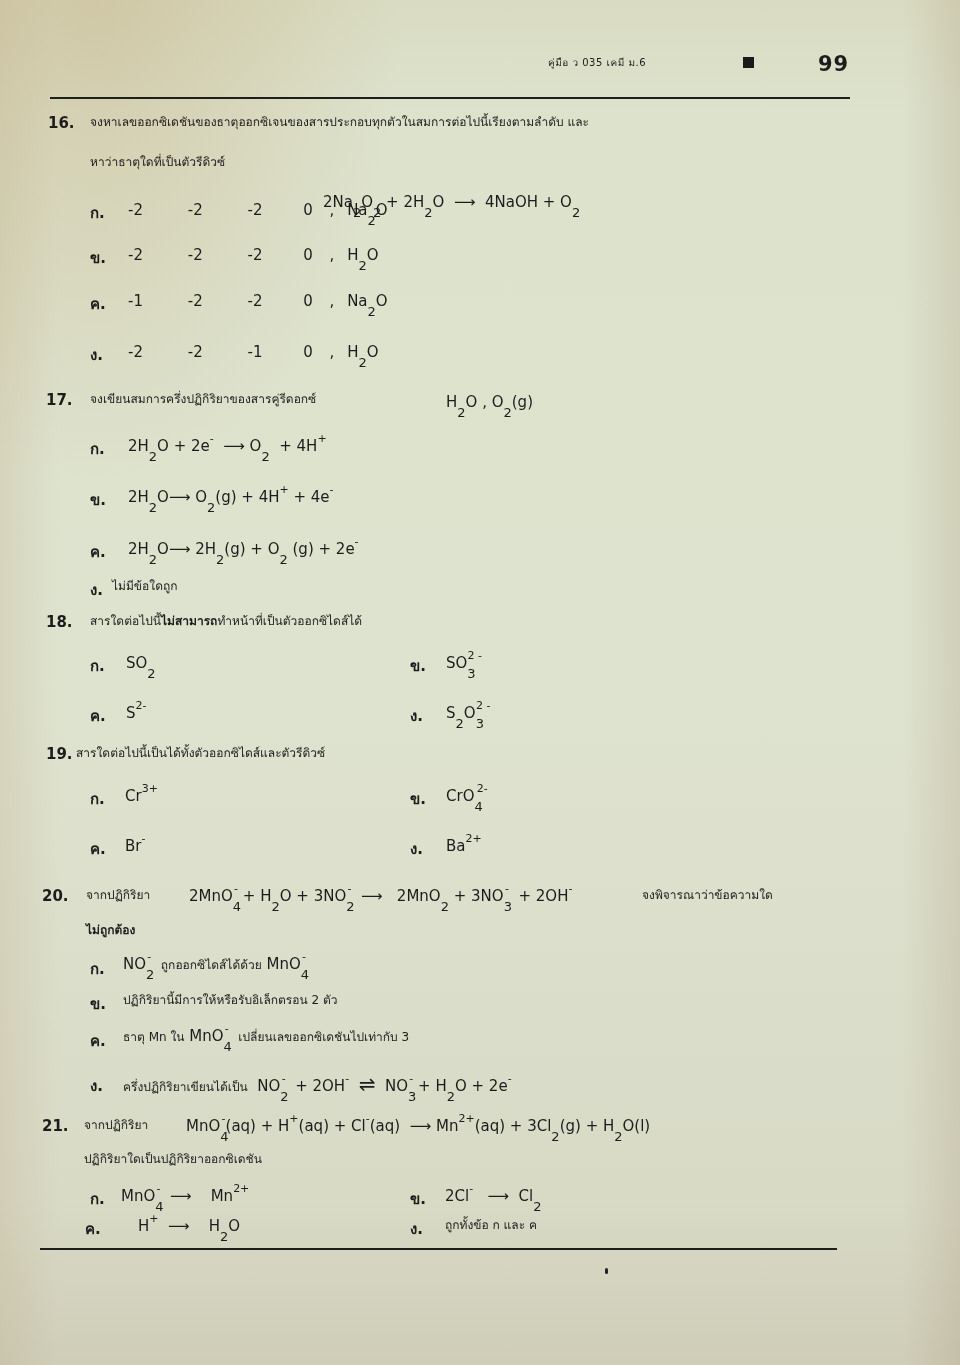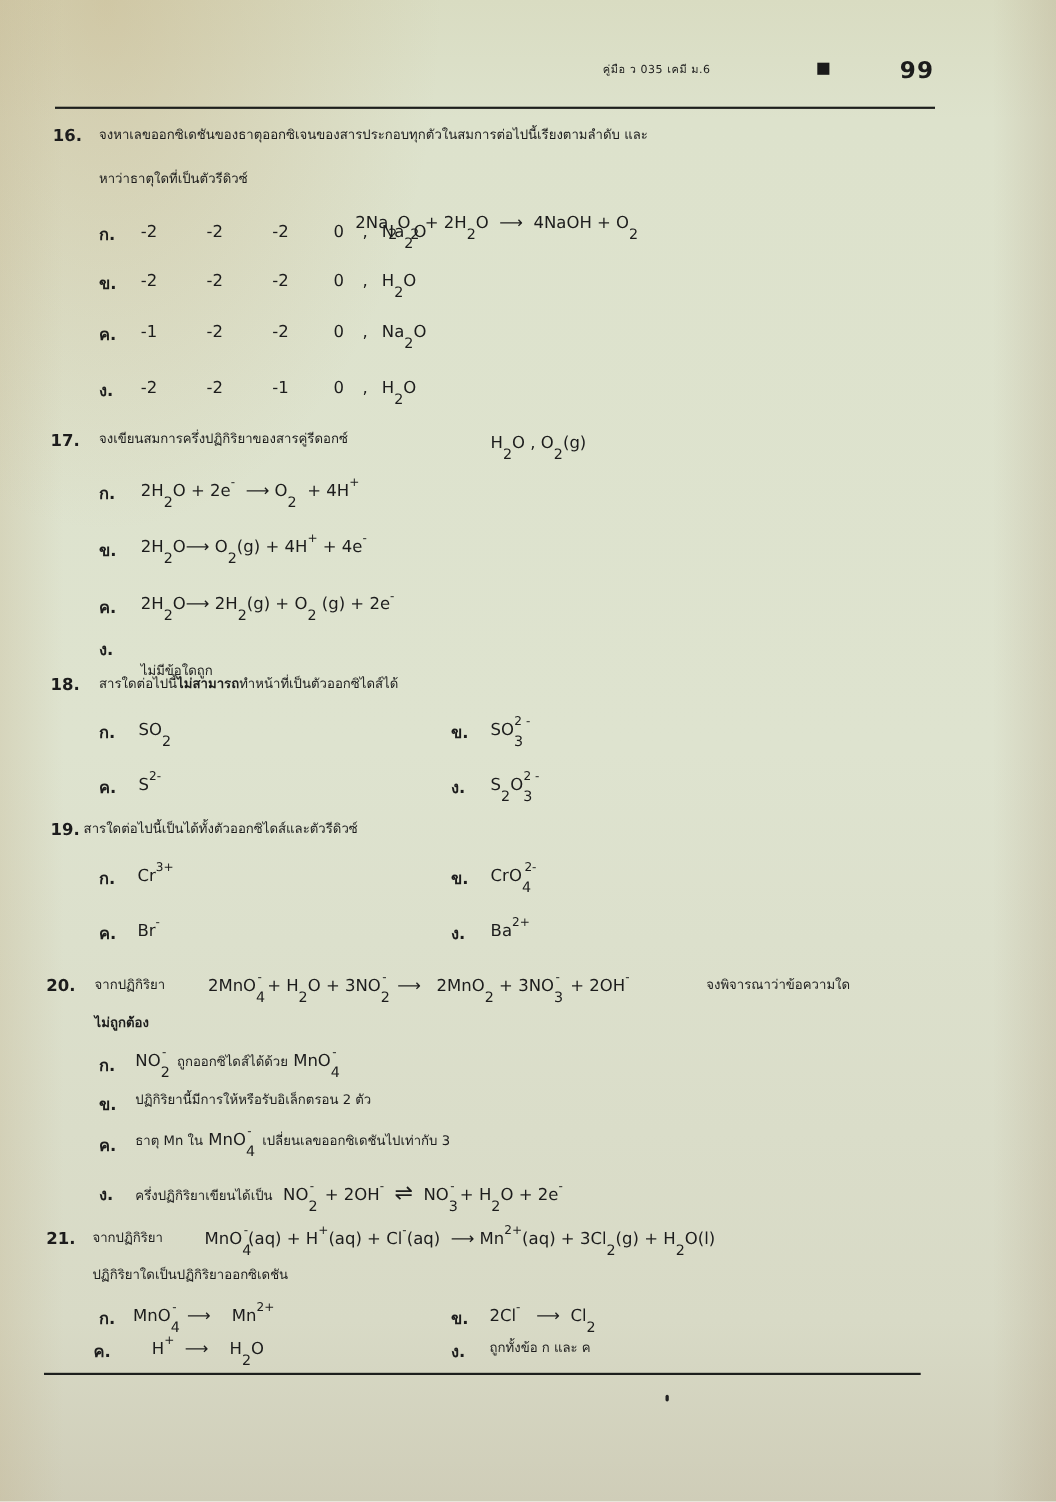--- a/index.html
+++ b/index.html
@@ -104,21 +104,21 @@
   <div class="abs chem" style="left:128px; top:488px;">
     <span>2H</span><span class="sub">2</span><span>O</span><span class="arrow">⟶</span><span> O</span><span class="sub">2</span><span>(g) + 4H</span><span class="sup">+</span><span> + 4e</span><span class="sup">-</span>
   </div>
 
   <div class="abs opt" style="left:90px; top:540px;">ค.</div>
   <div class="abs chem" style="left:128px; top:540px;">
     <span>2H</span><span class="sub">2</span><span>O</span><span class="arrow">⟶</span><span> 2H</span><span class="sub">2</span><span>(g) + O</span><span class="sub">2</span><span> (g) + 2e</span><span class="sup">-</span>
   </div>
 
   <div class="abs opt" style="left:90px; top:578px;">ง.</div>
-  <div class="abs txt" style="left:128px; top:576px;margin-top:24px;">ไม่มีข้อใดถูก</div>
+  <div class="abs txt" style="left:112px; top:576px;">ไม่มีข้อใดถูก</div>
 </div>
 
 <div>
   <div class="abs qnum" style="left:46px; top:613px;">18.</div>
   <div class="abs txt" style="left:90px; top:611px;">
     <span>สารใดต่อไปนี้</span><span class="bold">ไม่สามารถ</span><span>ทำหน้าที่เป็นตัวออกซิไดส์ได้</span>
   </div>
 
   <div class="abs opt" style="left:90px; top:654px;">ก.</div>
   <div class="abs chem" style="left:126px; top:654px;"><span>SO</span><span class="sub">2</span></div>

